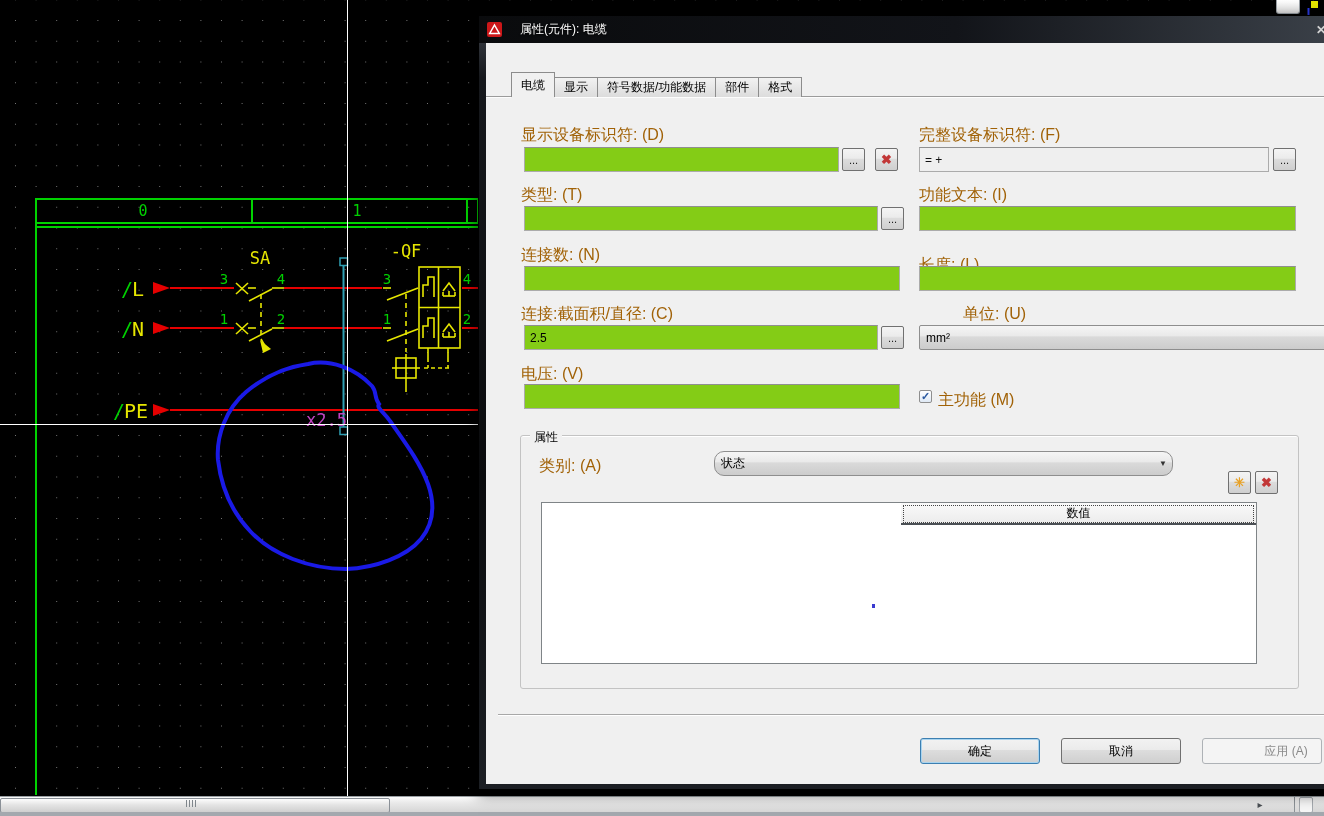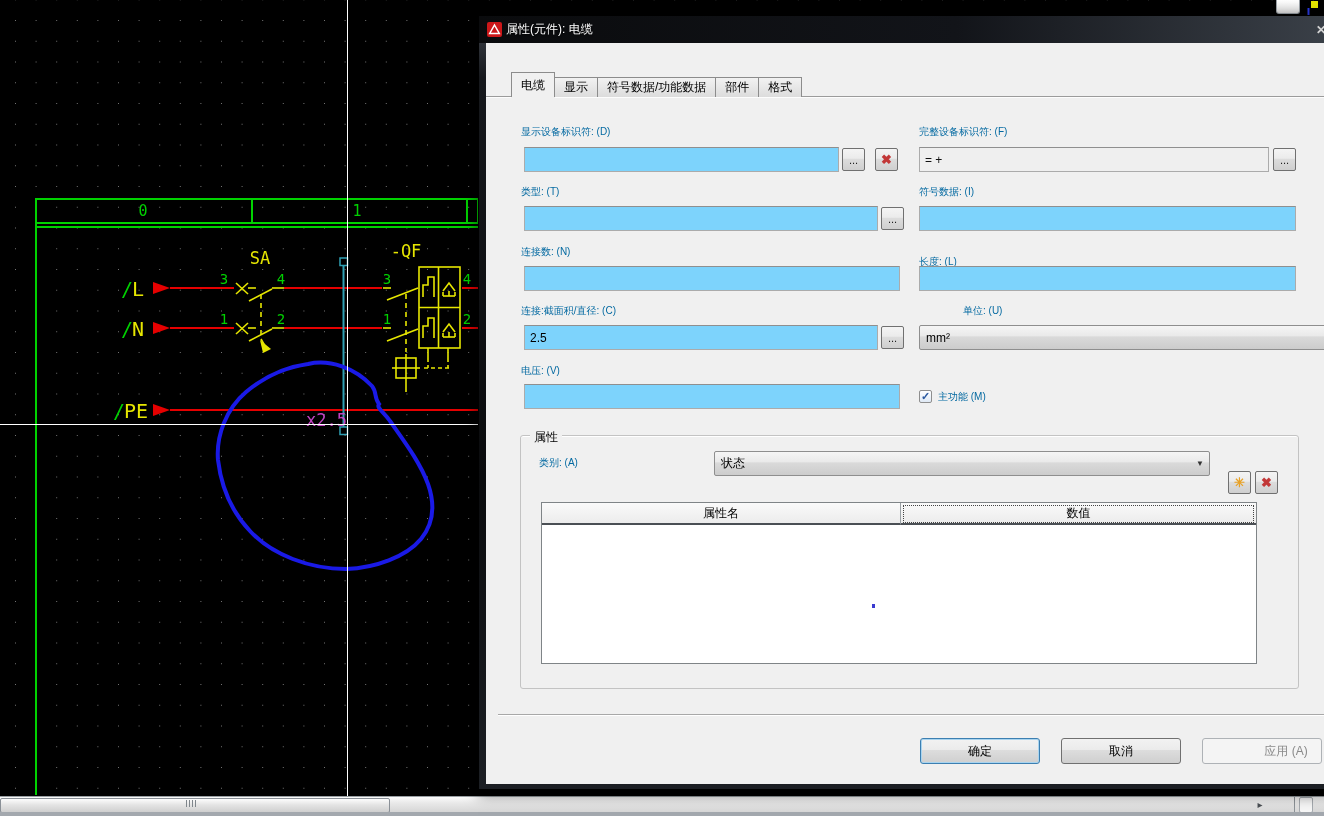--- a/index.html
+++ b/index.html
@@ -24,38 +24,38 @@
   .fragbtn{position:absolute;left:1276px;top:0;width:22px;height:13px;background:linear-gradient(180deg,#ffffff,#dcdcdc);
            border:1px solid #9aa0a6;border-top:none;border-radius:0 0 3px 3px;}
 
   
   .dialog{position:absolute;left:478px;top:15px;width:870px;height:775px;
           background:linear-gradient(180deg,#42474f 0%,#16181c 8%,#0a0b0d 60%,#1c1f24 100%);
           border:1px solid #000;box-sizing:border-box;box-shadow:0 4px 14px rgba(0,0,0,.6);}
   .titlebar{position:absolute;left:0;top:0;width:100%;height:27px;display:flex;align-items:center;
             background:linear-gradient(90deg,#0a0b0d 0%,#121419 55%,#3c424a 100%);}
   .titleicon{margin-left:8px;width:15px;height:15px;flex:0 0 auto;}
-  .titletext{margin-left:4px;color:#fff;font-size:12px;text-shadow:0 1px 2px #000;}
+  .titletext{margin-left:18px;color:#fff;font-size:12px;text-shadow:0 1px 2px #000;}
   .closebtn{position:absolute;left:832px;top:5px;width:20px;height:17px;color:#d4d4d4;font-size:12px;font-weight:bold;
             display:flex;align-items:center;justify-content:center;}
   .client{position:absolute;left:7px;top:27px;width:856px;height:741px;background:#f0f0f0;}
 
   
   .tabline{position:absolute;left:0;top:53px;width:856px;height:0;border-top:1px solid #9b9b9b;border-bottom:1px solid #fdfdfd;}
   .tabs{position:absolute;left:25px;top:30px;height:24px;display:flex;align-items:flex-end;text-align:center;}
   .tab{height:19px;padding:0 9px;display:flex;align-items:center;font-size:12px;color:#000;
        background:linear-gradient(180deg,#f2f2f2,#dcdcdc);border:1px solid #8c8c8c;border-left:none;border-bottom:none;}
   .tab:first-child{border-left:1px solid #8c8c8c;}
   .tab.active{height:24px;background:#f0f0f0;position:relative;z-index:2;border-left:1px solid #8c8c8c;
               box-shadow:0 2px 0 #f0f0f0;}
 
   
-  .flabel{position:absolute;font-size:10px;color:#0369a1;white-space:nowrap;}
+  .flabel{position:absolute;font-size:16px;color:#a16207;white-space:nowrap;}
   .tbox{position:absolute;height:25px;box-sizing:border-box;border:1px solid #ababab;border-top-color:#8f8f8f;
-        background:#7dd3fc;font-size:12px;padding:0 5px;font-family:"Liberation Sans",sans-serif;color:#000;outline:none;}
+        background:#84cc16;font-size:12px;padding:0 5px;font-family:"Liberation Sans",sans-serif;color:#000;outline:none;}
   .tbox.readonly{background:#efefef;color:#111;}
   .sbtn{position:absolute;width:23px;height:23px;box-sizing:border-box;border:1px solid #707070;border-radius:2px;
         background:linear-gradient(180deg,#f4f4f4,#ebebeb 45%,#dddddd 46%,#cfcfcf);
         display:flex;align-items:center;justify-content:center;font-size:11px;color:#222;}
   .sbtn .red{color:#c23737;font-weight:bold;font-size:13px;}
   .sbtn .star{color:#e8a227;font-weight:bold;font-size:13px;}
   .combo{position:absolute;height:25px;box-sizing:border-box;border:1px solid #8e8e8e;border-radius:2px;
          background:linear-gradient(180deg,#f5f5f5,#e9e9e9 45%,#dadada 46%,#cccccc);
          display:flex;align-items:center;padding:0 18px 0 6px;font-size:12px;color:#000;}
   .combo .arr{position:absolute;right:5px;top:7px;font-size:8px;color:#333;}
@@ -261,21 +261,21 @@
       <div class="sbtn" style="left:787px;top:105px;">
           <span>...</span>
         </div>
 
       <div class="flabel" style="left:35px;top:142px;">类型: (T)</div>
       <input class="tbox" style="left: 38px; top: 163px; width: 354px;" value="">
       <div class="sbtn" style="left:395px;top:164px;">
           <span>...</span>
         </div>
 
-      <div class="flabel" style="left:433px;top:142px;">符号数据: (I)</div>
+      <div class="flabel" style="left:433px;top:142px;">功能文本: (I)</div>
       <input class="tbox" style="left: 433px; top: 163px; width: 377px;" value="">
 
       <div class="flabel" style="left:35px;top:202px;">连接数: (N)</div>
       <input class="tbox" style="left: 38px; top: 223px; width: 376px;" value="">
 
       <div class="flabel" style="left:433px;top:212px;">长度: (L)</div>
       <input class="tbox" style="left: 433px; top: 223px; width: 377px;" value="">
 
       <div class="flabel" style="left:35px;top:261px;">连接:截面积/直径: (C)</div>
       <input class="tbox" style="left: 38px; top: 282px; width: 354px;" value="2.5">
@@ -294,33 +294,32 @@
 
       <div class="checkbox" style="left:433px;top:347px;">
         <span>✓</span>
       </div>
       <div class="flabel" style="left:452px;top:347px;">主功能 (M)</div>
 
       <div class="groupbox"></div>
       <div class="grouplabel">属性</div>
 
       <div class="flabel" style="left:53px;top:413px;">类别: (A)</div>
-      <div class="combo" style="left:228px;top:408px;width:496px;">
+      <div class="combo" style="left:228px;top:408px;width:459px;border-radius:10px;">
         <span>状态</span>
         <span class="arr">▼</span>
       </div>
       <div class="sbtn" style="left:742px;top:428px;">
           <span class="star">✳</span>
         </div>
       <div class="sbtn" style="left:769px;top:428px;">
           <span class="red">✖</span>
         </div>
 
       <div class="ptable">
-        <div class="phead" style="left:0;width:359px;">属性名</div>
         <div class="phead focus" style="left:359px;width:355px;">数值</div>
       </div>
       <div class="artifact-dot"></div>
 
       <div class="separator"></div>
 
       <div class="btn default" style="left:434px;top:695px;">确定</div>
       <div class="btn" style="left:575px;top:695px;">取消</div>
       <div class="btn disabled" style="left:716px;top:695px;padding-left:48px;">应用 (A)</div>
     </div>

